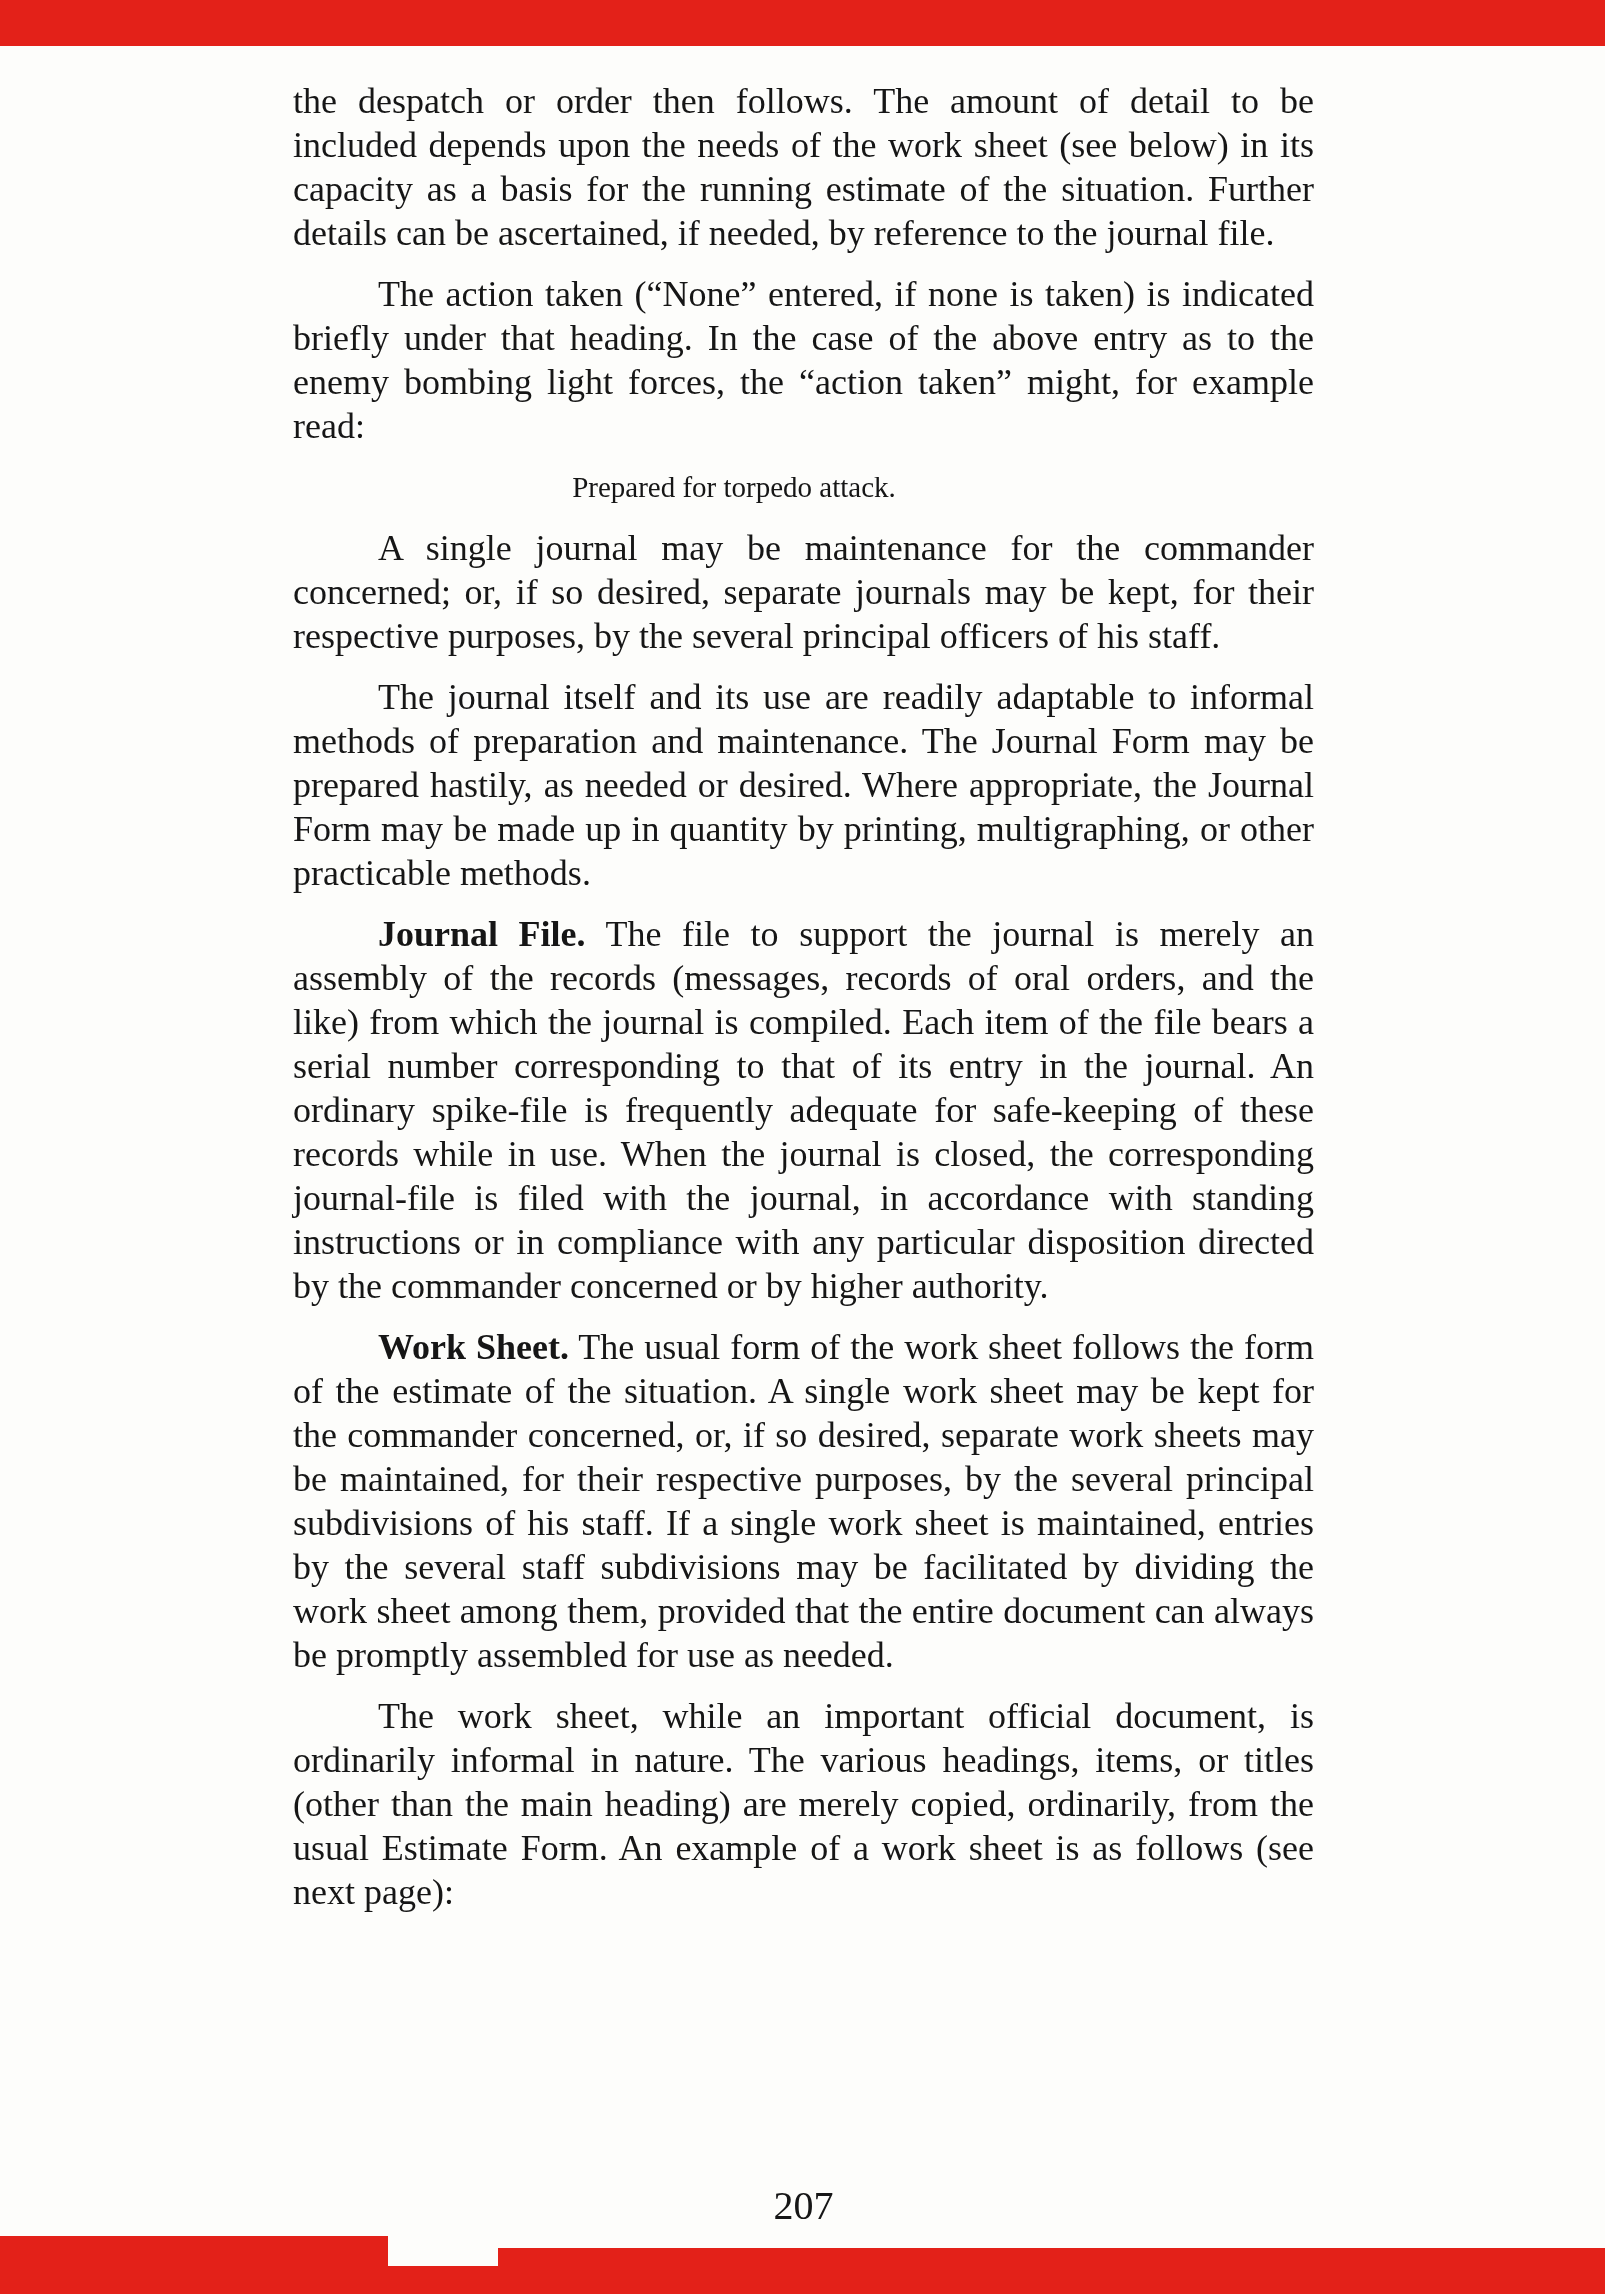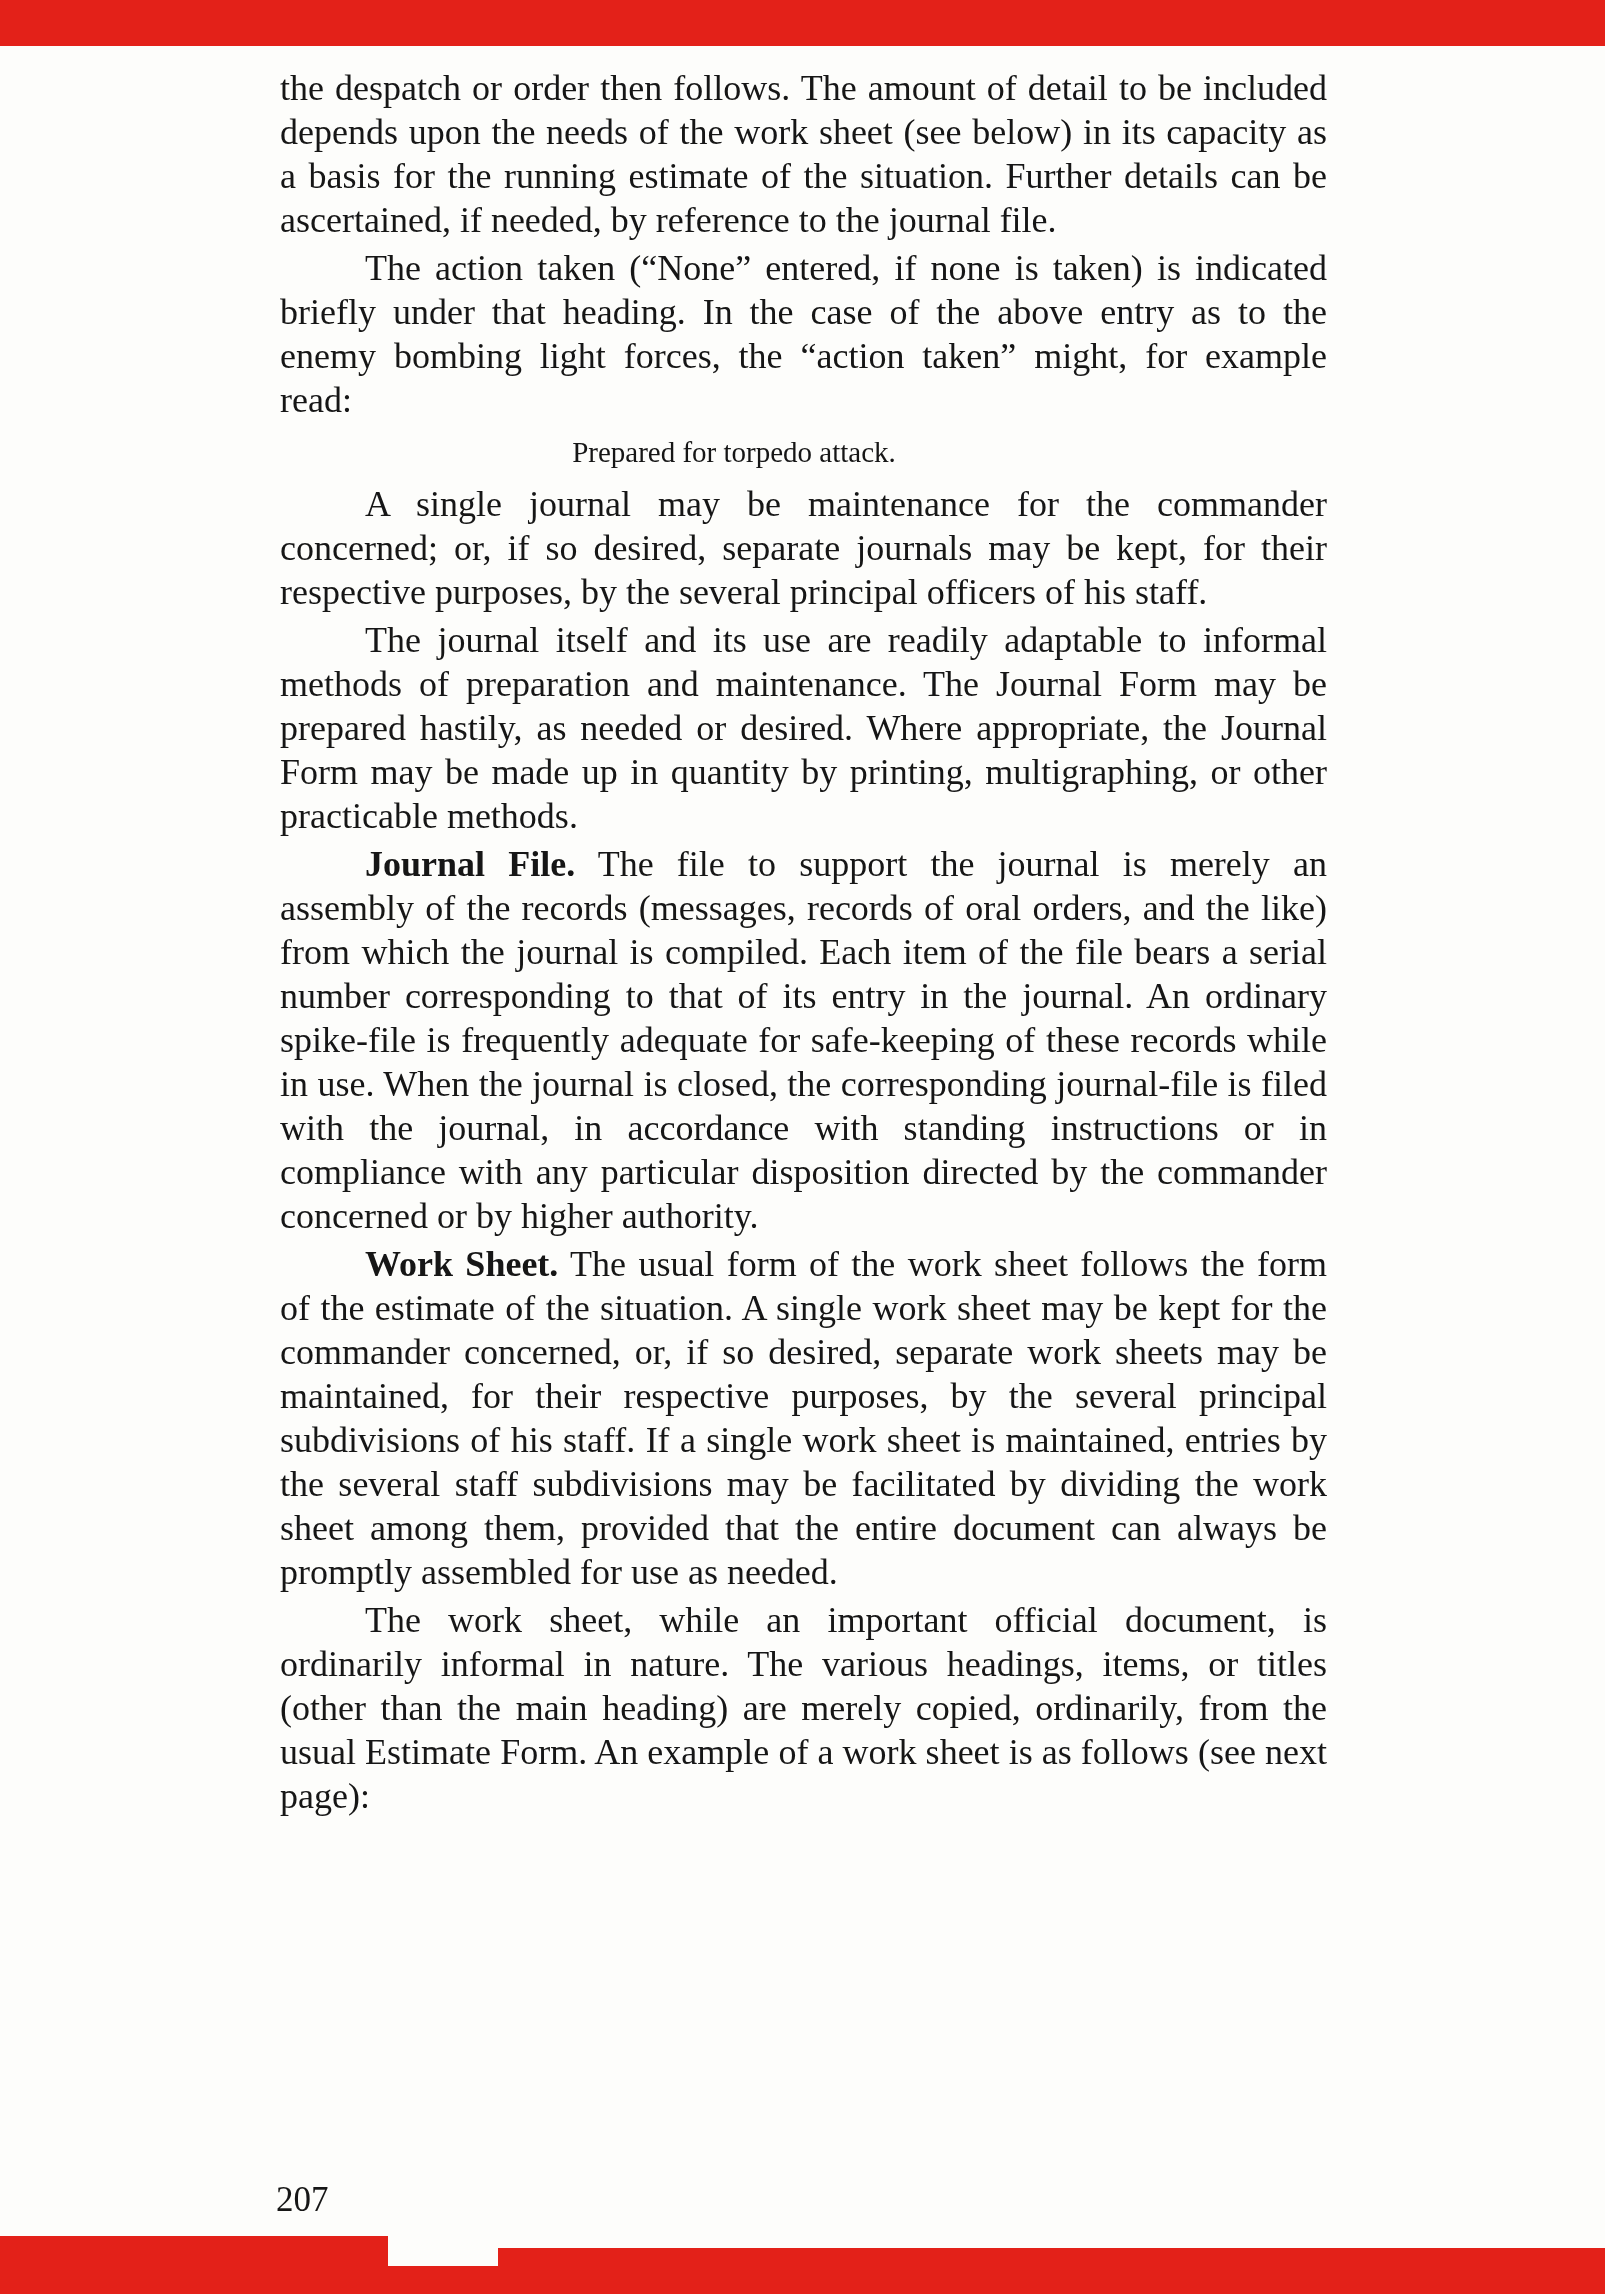--- a/index.html
+++ b/index.html
@@ -36,43 +36,44 @@
   .text-block {
     position: absolute;
     top: 62px;
     left: 276px;
     width: 1055px;
     font-size: 36px;
     line-height: 44px;
     text-align: justify;
   }
   .para {
-    margin: 4px;
+    margin: 17px;
     text-indent: 85px;
   }
   .para.no-indent {
     text-indent: 0;
   }
   .para .lead {
     font-weight: bold;
   }
   .example-line {
     margin: 8px;
     text-indent: 0;
     text-align: center;
     font-size: 29px;
     line-height: 44px;
     padding-right: 139px;
   }
   .page-number {
     position: absolute;
-    bottom: 74px;
+    bottom: 68px;
     left: 276px;
     width: 1055px;
-    font-size: 35px;
+    text-align: center;
+    font-size: 40px;
     line-height: 40px;
   }
 </style>
 </head>
 <body>
 
 <div class="page">
 
   <div class="red-bar red-top"></div>
 

